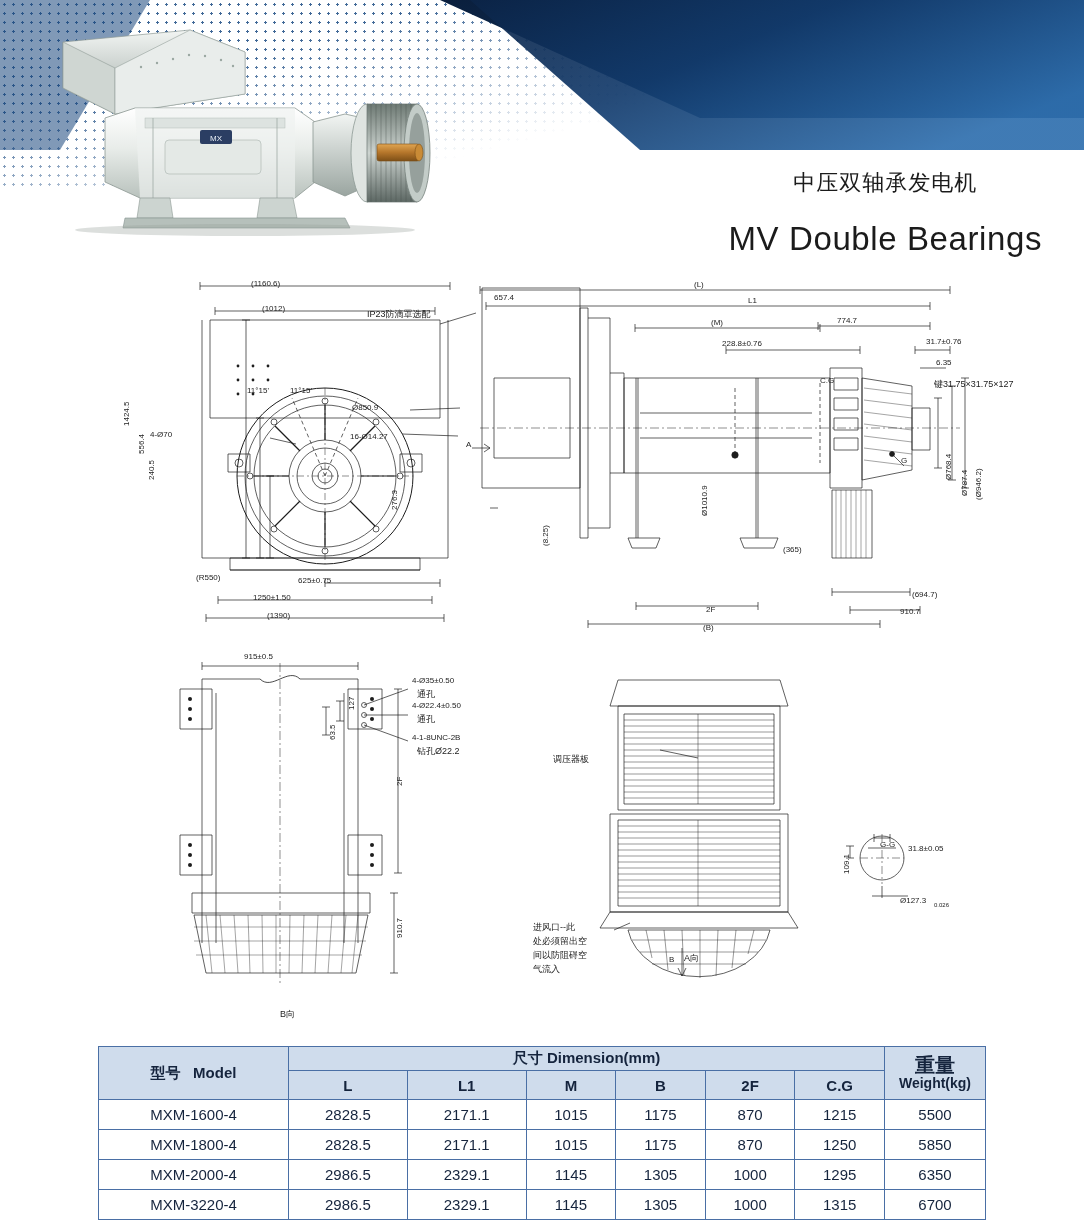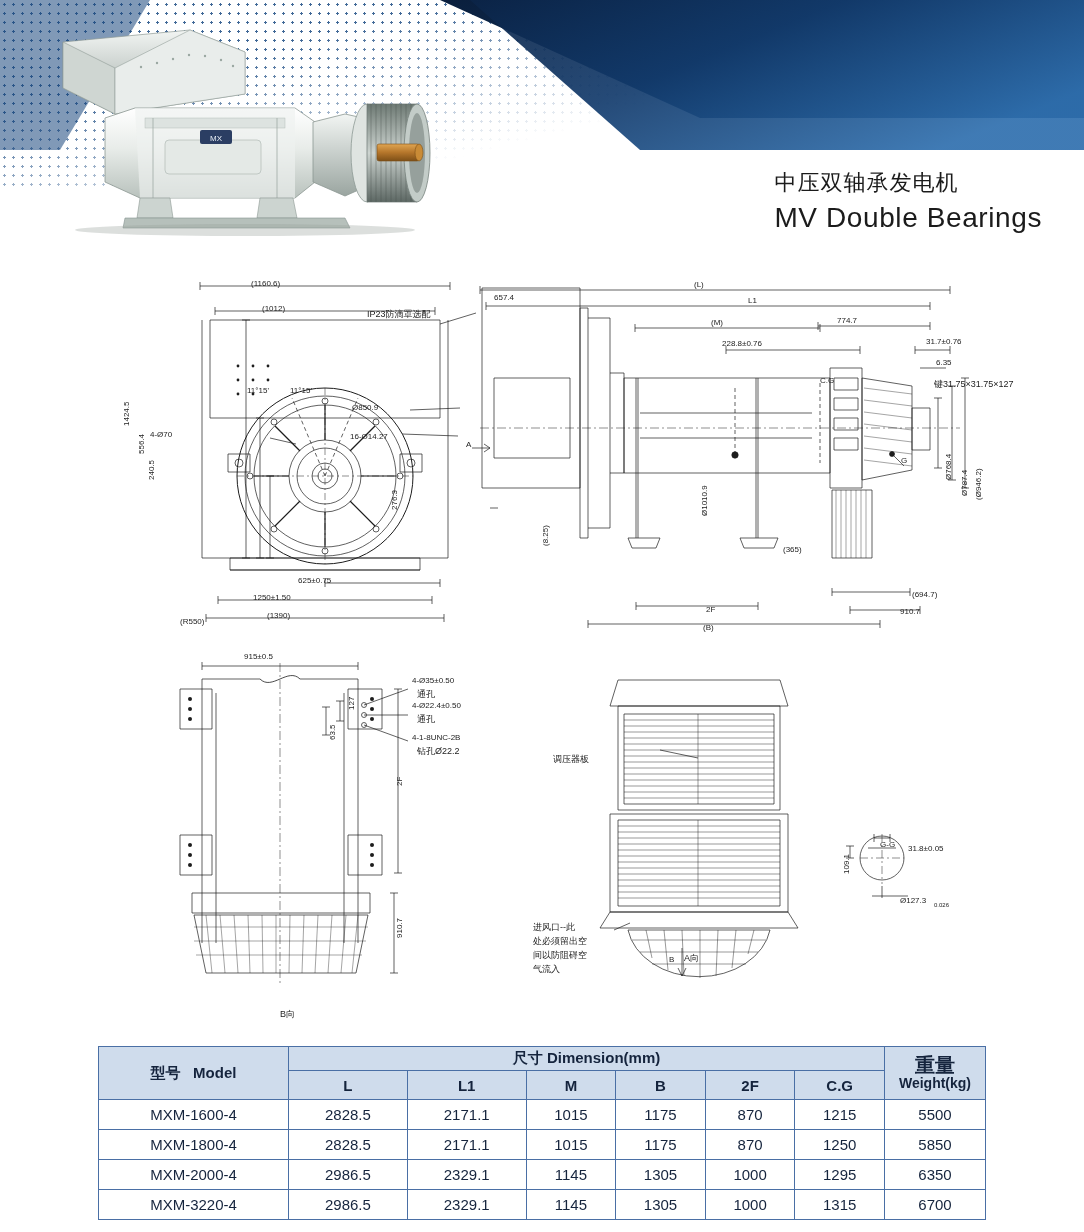--- a/index.html
+++ b/index.html
@@ -22,27 +22,27 @@
     mask-image:linear-gradient(to bottom right, rgba(0,0,0,1) 30%, rgba(0,0,0,0) 72%);
     opacity:.85;
   }
   .banner-shape{
     position:absolute;left:0;top:0;width:1084px;height:210px;
   }
   .product-photo{
     position:absolute;left:45px;top:22px;width:400px;height:215px;
   }
   .header-title{
-    position:absolute;right:42px;top:168px;text-align:left;line-height:1.32;
+    position:absolute;right:42px;top:168px;text-align:center;line-height:1.32;
   }
   .header-title .cn{
     font-size:22px;letter-spacing:1px;color:#1b1b1b;
   }
   .header-title .en{
-    font-size:28px;letter-spacing:.6px;color:#1b1b1b;margin-top:3px;
+    font-size:33px;letter-spacing:.6px;color:#1b1b1b;margin-top:20px;
   }
 
   
   .drawings{position:absolute;left:0;top:258px;width:1084px;height:770px;}
   .dwg-label{
     position:absolute;font-size:8px;color:#222;white-space:nowrap;
     font-family:"Liberation Sans", sans-serif;
   }
   .dwg-label.cjk{font-size:9px;}
 
@@ -268,21 +268,21 @@
   <div class="dwg-label cjk" style="left:367px;top:50px;">IP23防滴罩选配</div>
   <div class="dwg-label" style="left:247px;top:128px;">11°15'</div>
   <div class="dwg-label" style="left:290px;top:128px;">11°15'</div>
   <div class="dwg-label" style="left:150px;top:172px;">4-Ø70</div>
   <div class="dwg-label" style="left:352px;top:145px;">Ø850.9</div>
   <div class="dwg-label" style="left:350px;top:174px;">16-Ø14.27</div>
   <div class="dwg-label" style="left:122px;top:168px;transform:rotate(-90deg);transform-origin:left top;">1424.5</div>
   <div class="dwg-label" style="left:137px;top:196px;transform:rotate(-90deg);transform-origin:left top;">556.4</div>
   <div class="dwg-label" style="left:147px;top:222px;transform:rotate(-90deg);transform-origin:left top;">240.5</div>
   <div class="dwg-label" style="left:390px;top:252px;transform:rotate(-90deg);transform-origin:left top;">276.3</div>
-  <div class="dwg-label" style="left:180px;top:315px;margin-top:44px;">(R550)</div>
+  <div class="dwg-label" style="left:196px;top:315px;">(R550)</div>
   <div class="dwg-label" style="left:298px;top:318px;">625±0.75</div>
   <div class="dwg-label" style="left:253px;top:335px;">1250±1.50</div>
   <div class="dwg-label" style="left:267px;top:353px;">(1390)</div>
 
   <svg width="560" height="390" style="position:absolute;left:460px;top:0;">
     <g stroke="#1d1d1d" fill="none" stroke-width="0.7">
 
       <path d="M20,32 L490,32 M20,28 L20,36 M490,28 L490,36"></path>
       <path d="M26,48 L470,48 M26,44 L26,52 M470,44 L470,52"></path>
       <path d="M175,70 L360,70 M175,66 L175,74 M360,66 L360,74"></path>

